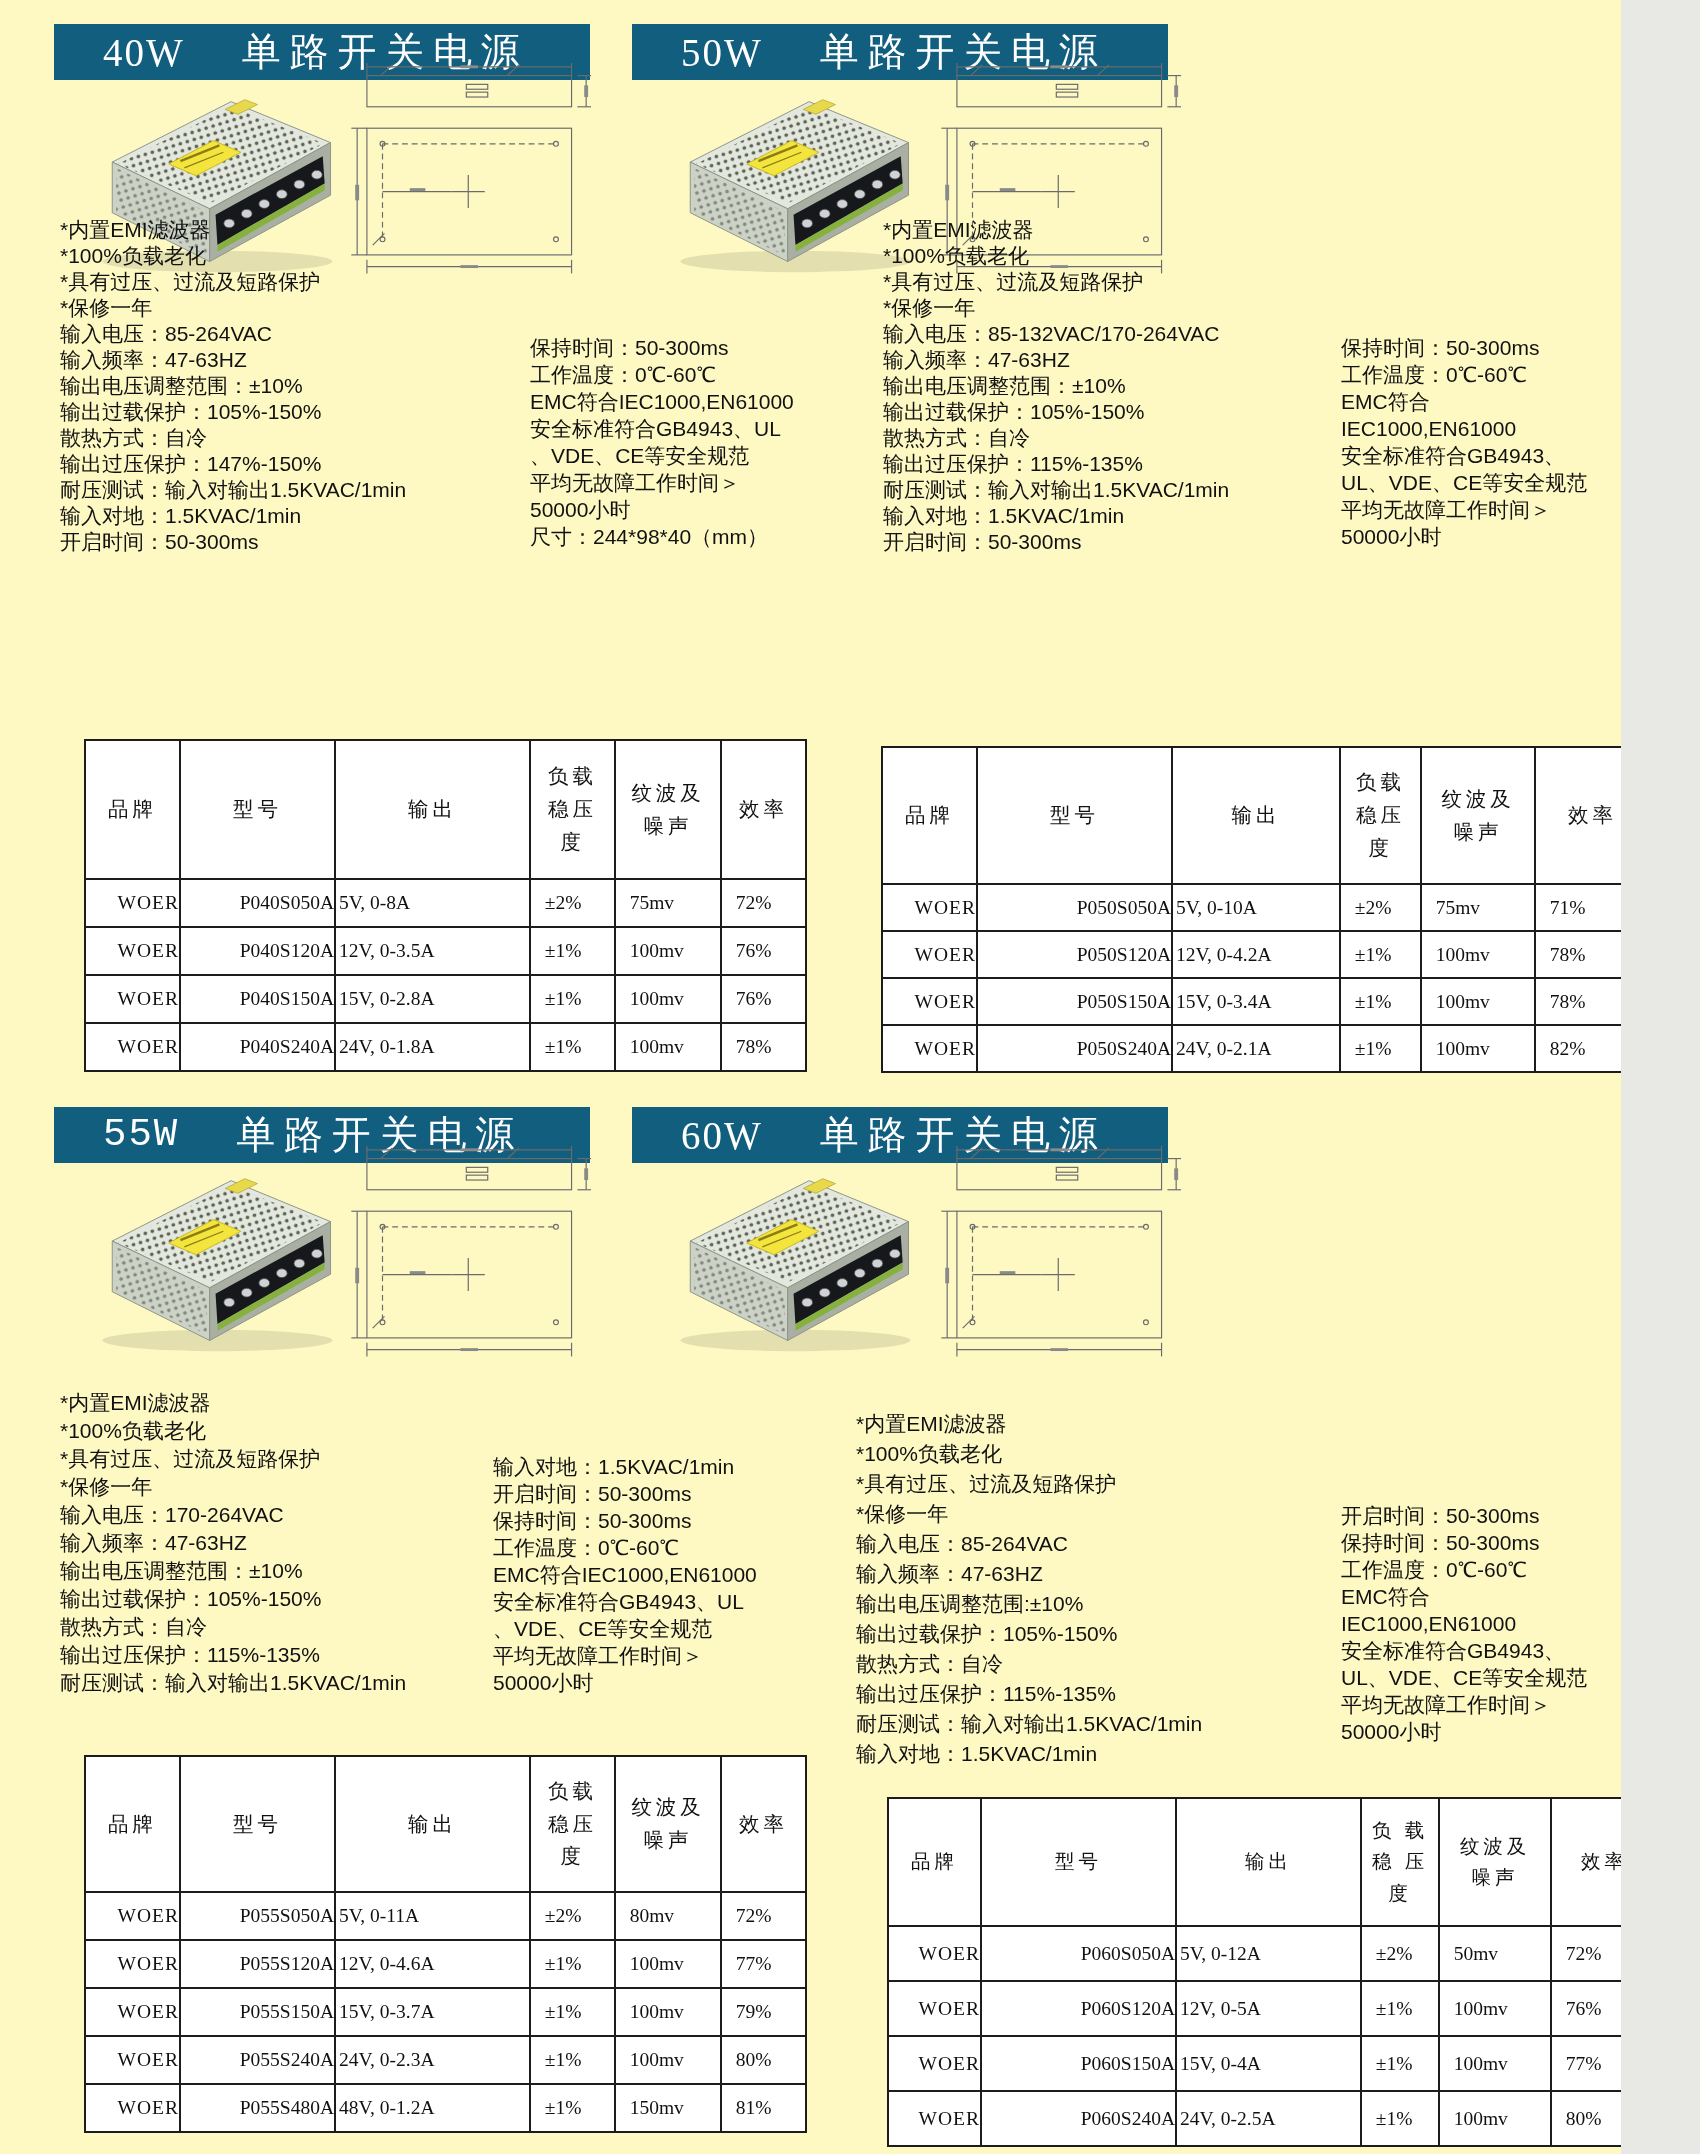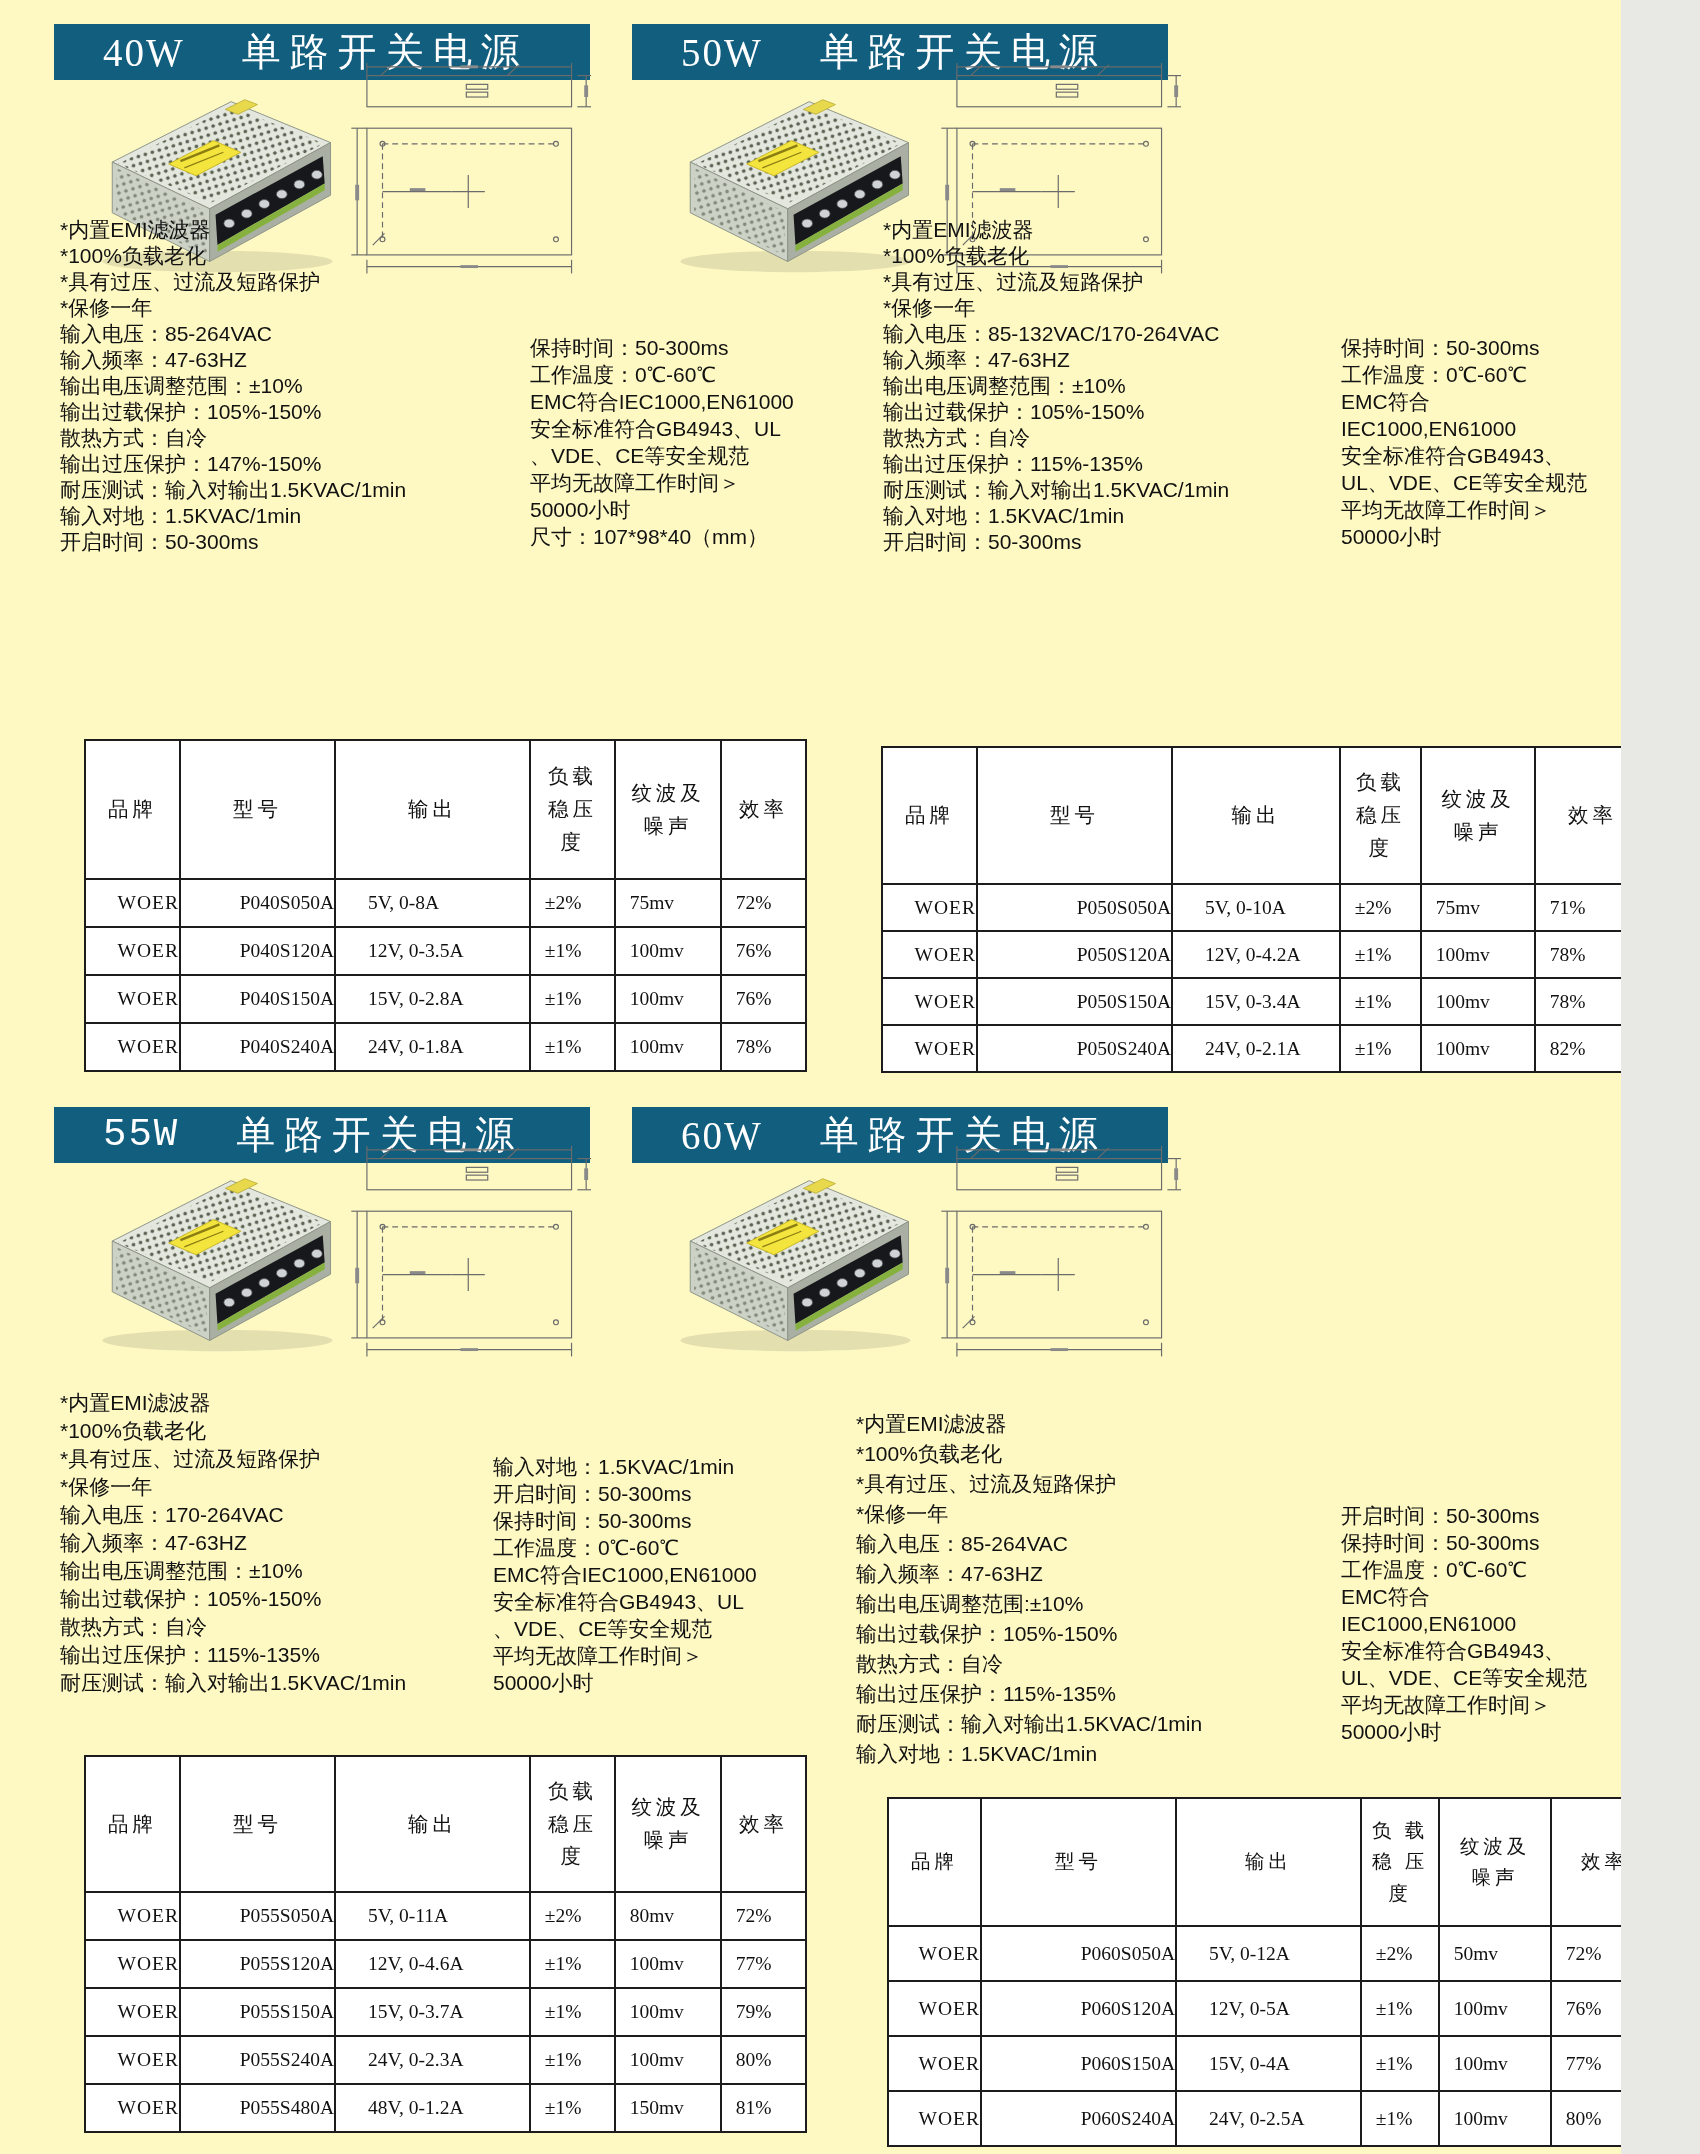--- a/index.html
+++ b/index.html
@@ -68,21 +68,21 @@
   .spec-table th,.spec-table td{border:2px solid #1c1c1c;padding:0;}
   .spec-table th{
     font-weight:400;font-size:20.5px;letter-spacing:3.9px;
     white-space:pre-line;line-height:1.6;
     text-align:center;vertical-align:middle;
     font-family:"Liberation Sans", sans-serif;
   }
   .spec-table td{vertical-align:middle;}
   .spec-table td:nth-child(1){text-align:right;letter-spacing:1px;border-radius:9px;}
   .spec-table td:nth-child(2){text-align:right;}
-  .spec-table td:nth-child(3){padding-left:32px;}
+  .spec-table td:nth-child(3){padding-left:3px;}
   .spec-table td:nth-child(4){padding-left:13.7px;}
   .spec-table td:nth-child(5){padding-left:13.7px;}
   .spec-table td:nth-child(6){padding-left:13.7px;}
 
   .t40{left:84px;top:739px;width:721px;}
   .t40 col.c1{width:95px}.t40 col.c2{width:155px}.t40 col.c3{width:195px}
   .t40 col.c4{width:85px}.t40 col.c5{width:106px}.t40 col.c6{width:85px}
   .t40 thead th{height:137px;} .t40 tbody td{height:46px;}
 
   .t50{left:881px;top:746px;width:768px;}
@@ -216,21 +216,21 @@
       </div>
     <div class="lines rightcol">
 
     <div class="ln">保持时间：50-300ms</div>
         <div class="ln">工作温度：0℃-60℃</div>
         <div class="ln">EMC符合IEC1000,EN61000</div>
         <div class="ln">安全标准符合GB4943、UL</div>
         <div class="ln">、VDE、CE等安全规范</div>
         <div class="ln">平均无故障工作时间＞</div>
         <div class="ln">50000小时</div>
-        <div class="ln">尺寸：107*98*40（mm）</div>
+        <div class="ln">尺寸：244*98*40（mm）</div>
       </div>
     <table class="spec-table t40">
       <colgroup>
           <col class="c1">
           <col class="c2">
           <col class="c3">
           <col class="c4">
           <col class="c5">
           <col class="c6">
         </colgroup>

